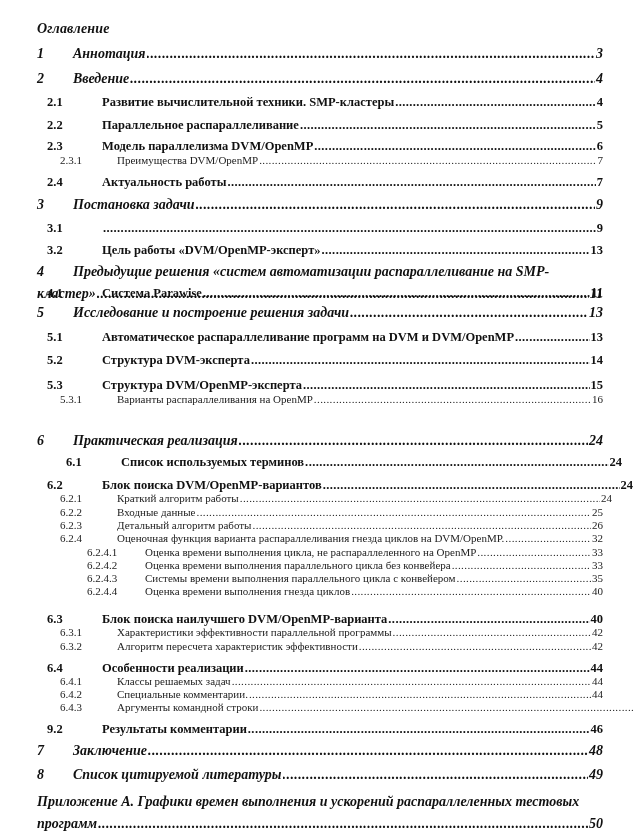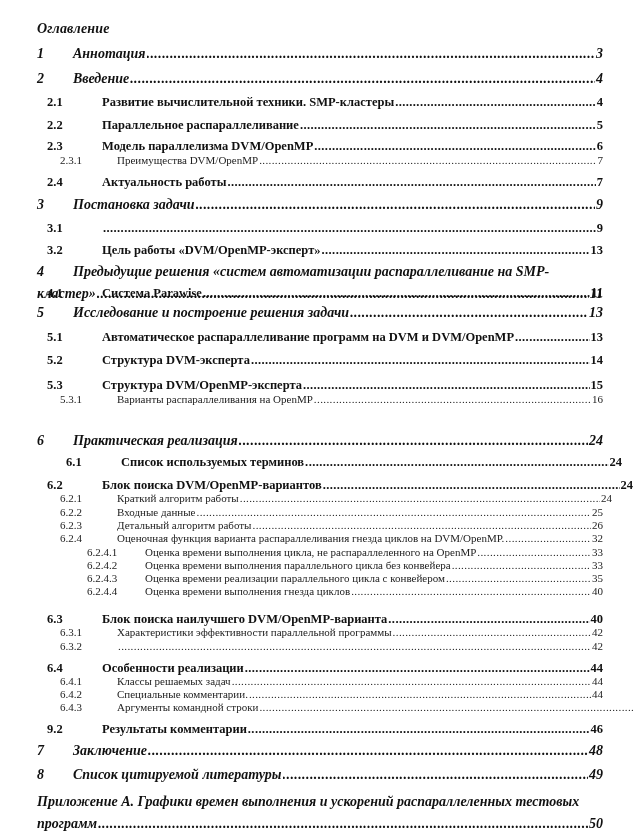--- a/index.html
+++ b/index.html
@@ -242,21 +242,21 @@
       <span class="num">6.2.4.2</span>
       <span class="txt">
         <span class="label">Оценка времени выполнения параллельного цикла без конвейера</span>
         <span class="leader"></span>
         <span class="page">33</span>
       </span>
     </div>
     <div class="row l4" style="top: 572px;">
       <span class="num">6.2.4.3</span>
       <span class="txt">
-        <span class="label">Оценка времени реализации параллельного цикла с конвейером</span>
+        <span class="label">Системы времени выполнения параллельного цикла с конвейером</span>
         <span class="leader"></span>
         <span class="page">35</span>
       </span>
     </div>
     <div class="row l4" style="top: 585px;">
       <span class="num">6.2.4.4</span>
       <span class="txt">
         <span class="label">Оценка времени выполнения гнезда циклов</span>
         <span class="leader"></span>
         <span class="page">40</span>
@@ -274,20 +274,21 @@
       <span class="num">6.3.1</span>
       <span class="txt">
         <span class="label">Характеристики эффективности параллельной программы</span>
         <span class="leader"></span>
         <span class="page">42</span>
       </span>
     </div>
     <div class="row l3" style="top: 640px;">
       <span class="num">6.3.2</span>
       <span class="txt">
+        <span class="label">Алгоритм пересчета характеристик эффективности</span>
         <span class="leader"></span>
         <span class="page">42</span>
       </span>
     </div>
     <div class="row l2" style="top: 661px;">
       <span class="num">6.4</span>
       <span class="txt">
         <span class="label">Особенности реализации</span>
         <span class="leader"></span>
         <span class="page">44</span>

